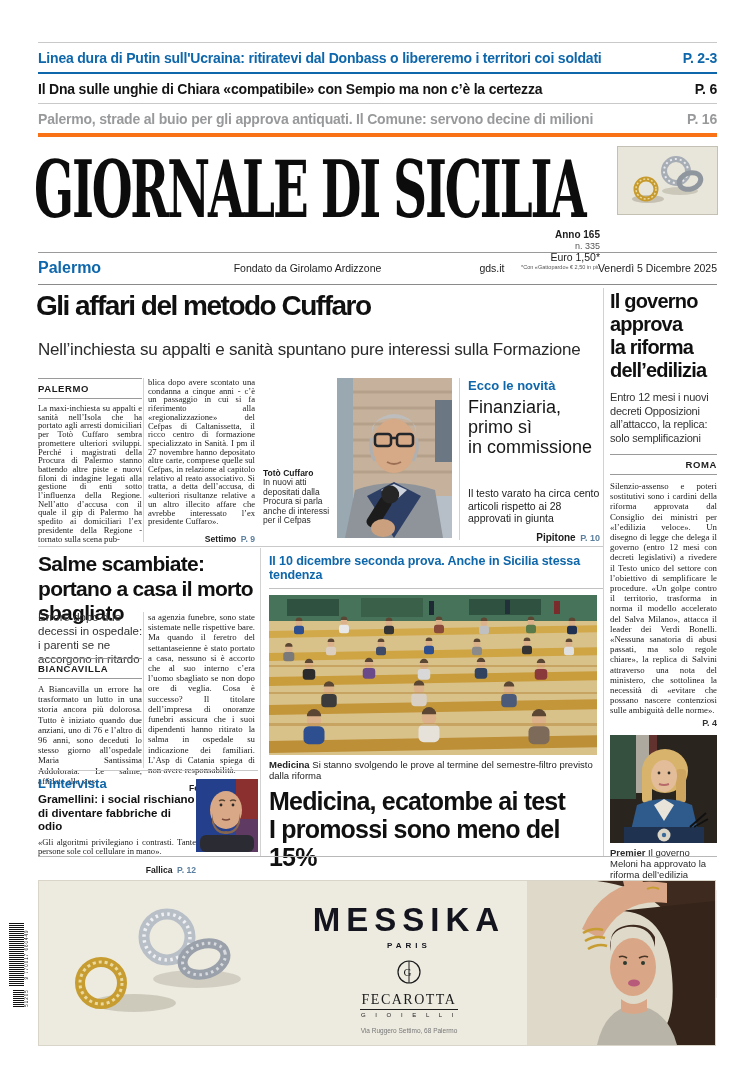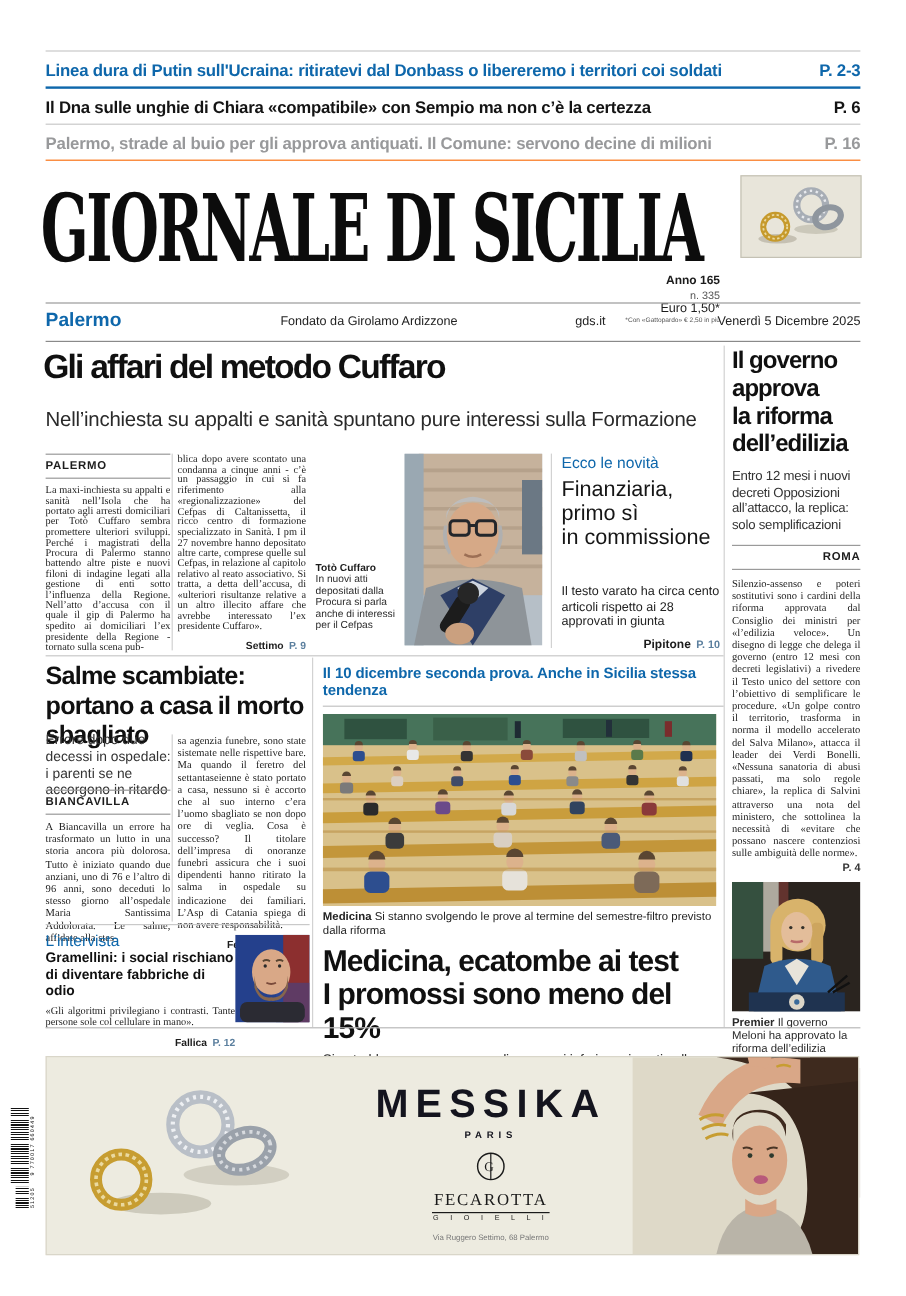--- a/index.html
+++ b/index.html
@@ -2,21 +2,21 @@
 <html><head>
 <meta charset="utf-8">
 <style>
   html,body{margin:0;padding:0;background:#e8e8e8;}
   .page{position:relative;width:755px;height:1080px;background:#fff;margin:0 auto;
         font-family:"Liberation Sans",sans-serif;color:#1c1c1c;overflow:hidden;}
   .abs{position:absolute;}
   .rule{position:absolute;background:#c9c9c9;height:1px;}
   .vrule{position:absolute;background:#d2d2d2;width:1px;}
   
-  .strip{position:absolute;left:38px;top:42px;width:679px;border-bottom:1px solid #f97316;}
+  .strip{position:absolute;left:38px;top:42px;width:679px;border-bottom:4px solid #f97316;}
   .strip-row{display:flex;justify-content:space-between;align-items:center;
              padding:7px 0 6px 0;font-weight:bold;font-size:14px;letter-spacing:-0.2px;}
   .strip-row .pgref{margin-left:12px;white-space:nowrap;}
   .r1{border-top:1px solid #c9c9c9;color:#0e67ab;}
   .r2{border-top:2px solid #0e67ab;color:#141414;}
   .r3{border-top:1px solid #c9c9c9;color:#98999b;}
   
   .mast{position:absolute;left:34px;top:144px;font-family:"DejaVu Serif",serif;font-weight:bold;
         font-size:66px;letter-spacing:-3px;color:#0c0c0c;transform:scale(0.71,1.18);
         transform-origin:left top;white-space:nowrap;}
@@ -43,21 +43,21 @@
         font-size:9.5px;font-weight:bold;letter-spacing:0.6px;}
   .body-serif{font-family:"Liberation Serif",serif;text-align:justify;color:#1b1b1b;}
   .t1{font-size:8.6px;line-height:8.7px;}
   .t2{font-size:8.8px;line-height:10.2px;}
   .byl-row{text-align:right;margin-top:2px;}
   .byl{font-weight:bold;font-size:8.6px;font-family:"Liberation Sans",sans-serif;}
   .pg{font-weight:bold;font-size:8.6px;color:#5b7f9e;font-family:"Liberation Sans",sans-serif;}
   .cap-t{font-weight:bold;font-size:8.5px;}
   .cap{font-size:8.5px;line-height:9.6px;color:#2a2a2a;}
   
-  .boxkick{color:#0e67ab;font-weight:normal;font-size:13px;}
+  .boxkick{color:#0e67ab;font-weight:bold;font-size:13px;}
   .boxtitle{font-size:18px;line-height:20px;color:#161616;white-space:pre-line;margin-top:4px;}
   .photo{display:block;}
   .pre{white-space:pre-line;}
   
   .med{position:absolute;left:262px;top:548px;width:341px;padding:0 0 0 7px;box-sizing:border-box;}
   .med-kick{color:#0e67ab;font-weight:bold;font-size:12.5px;letter-spacing:-0.1px;padding:6px 0 6px 0;}
   .med-rule{height:1px;background:#c2c2c2;margin-bottom:6px;}
   .med-cap{font-size:9.5px;margin-top:4px;color:#222;}
   .med-h{font-size:25px;line-height:28px;font-weight:800;letter-spacing:-0.8px;margin-top:6px;color:#101010;}
   .med-d{font-size:11.5px;color:#333;margin-top:7px;letter-spacing:-0.2px;}

